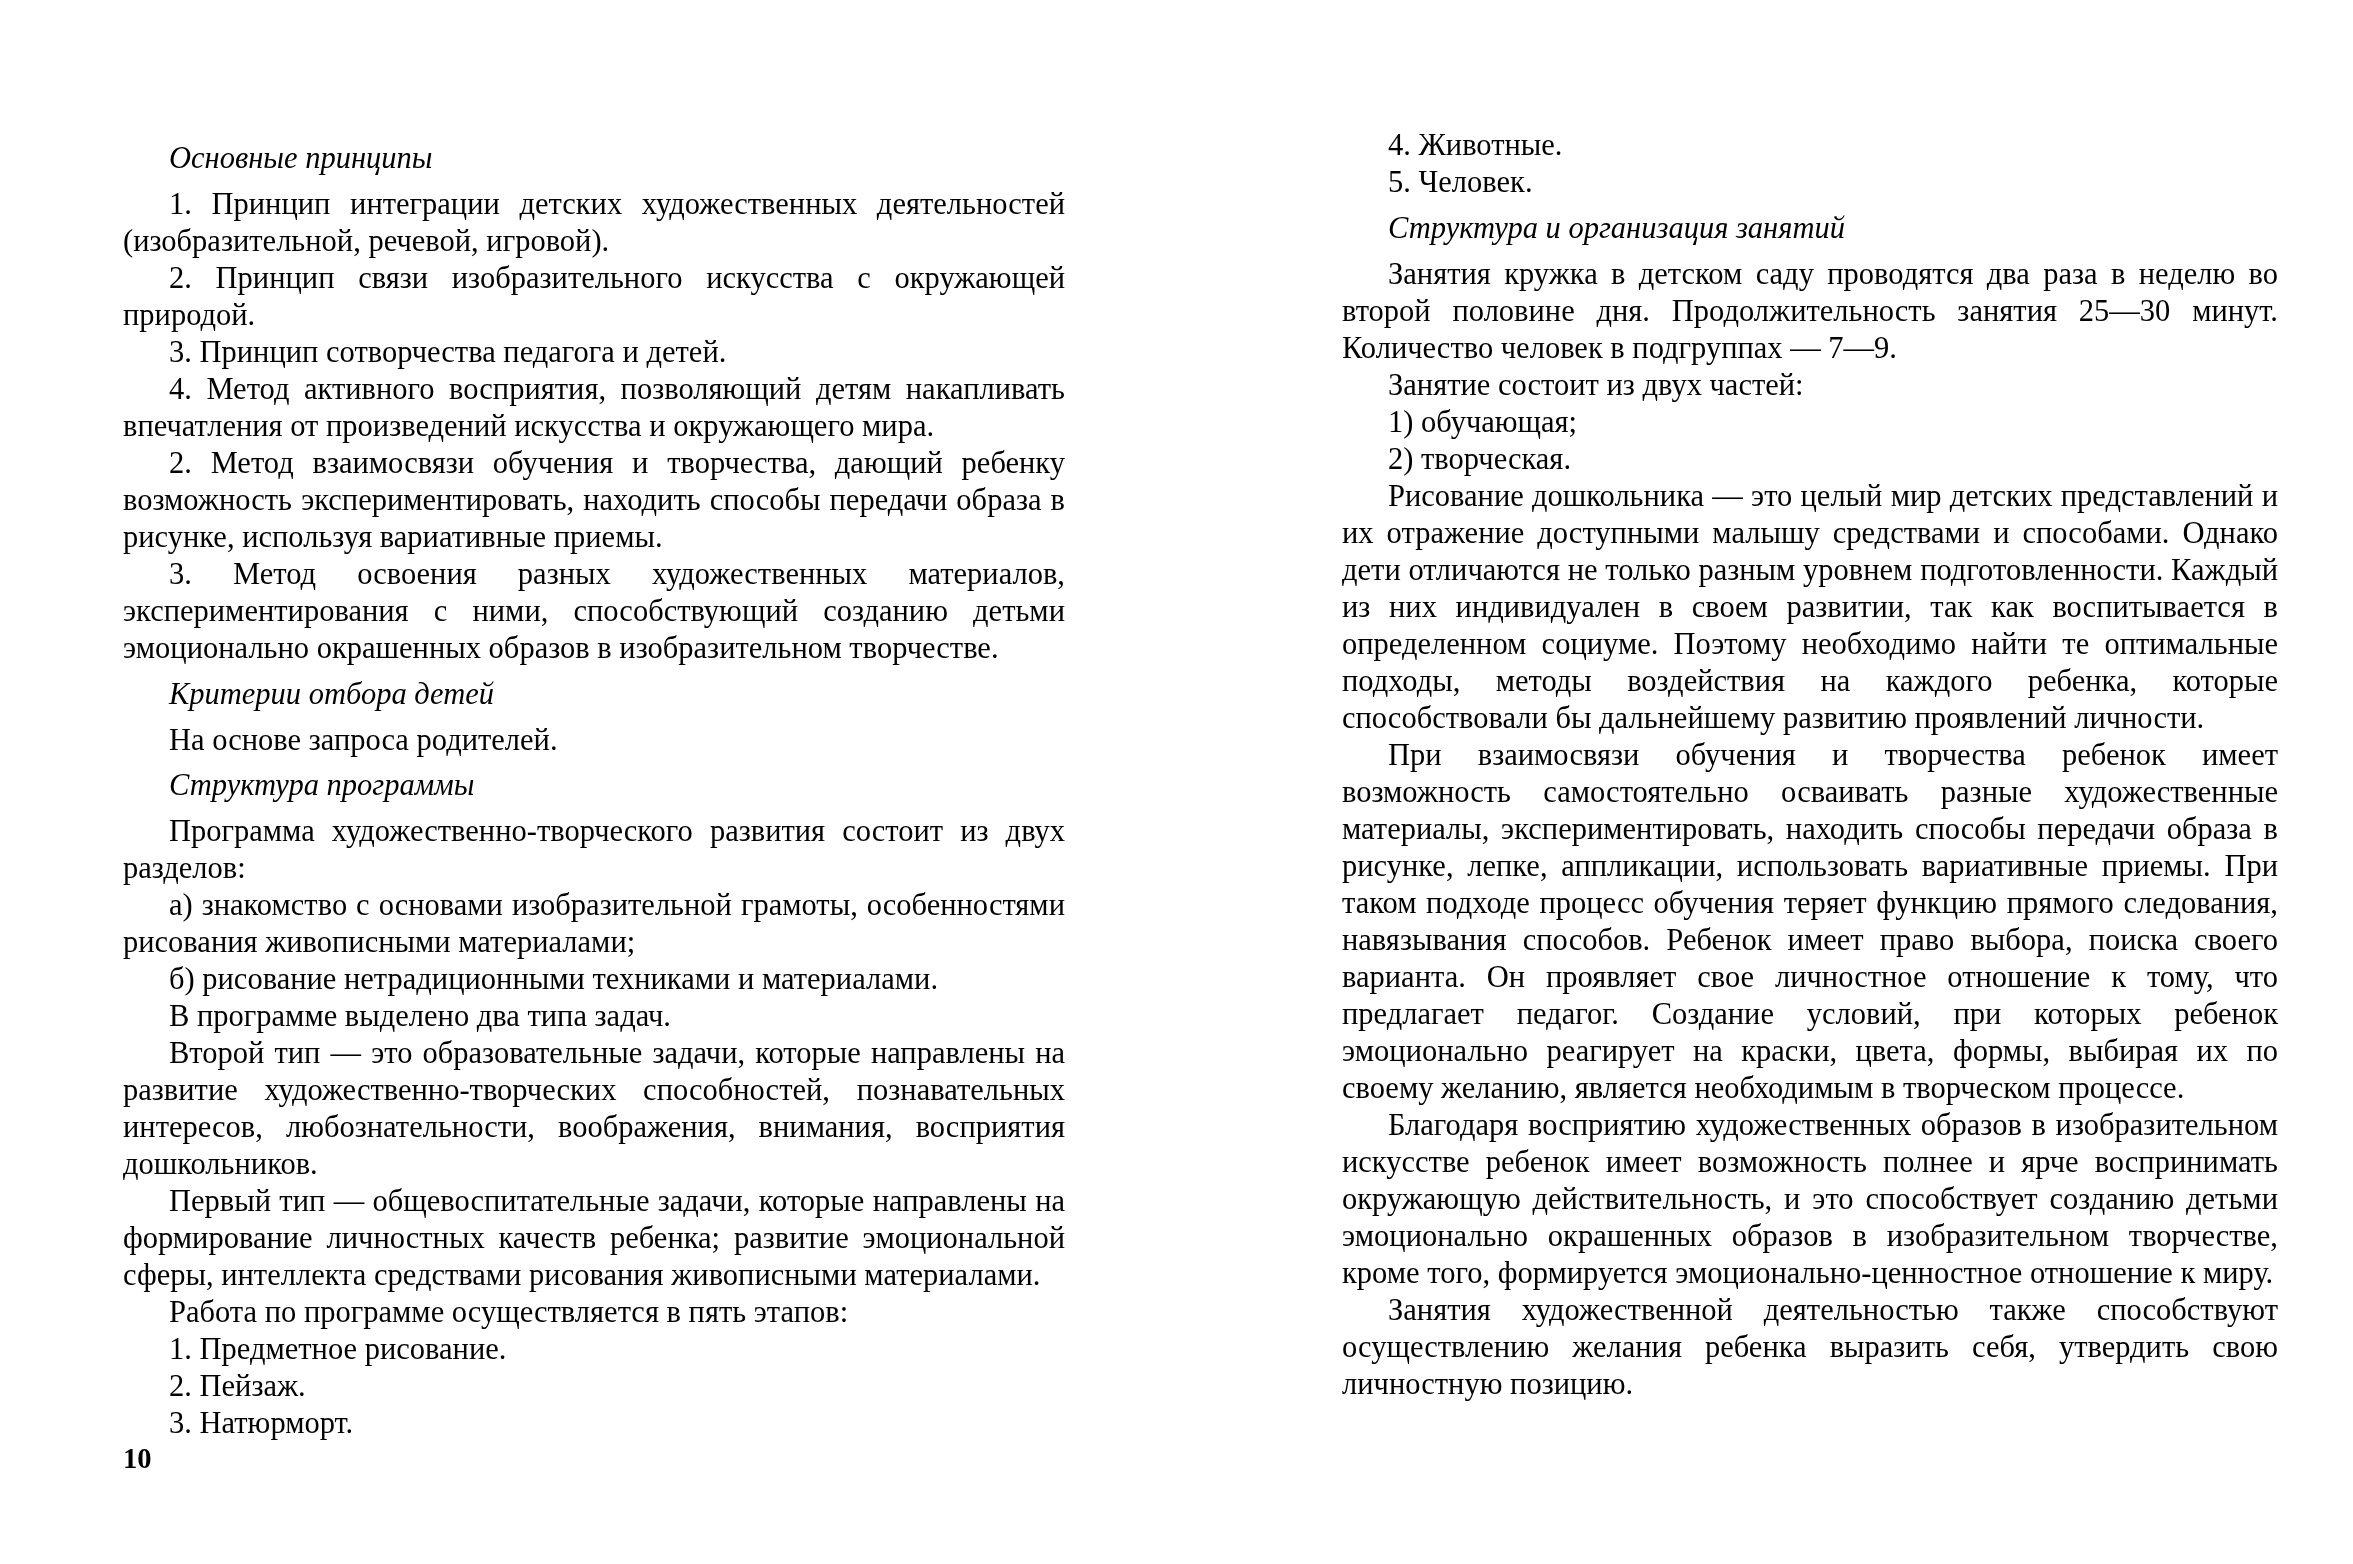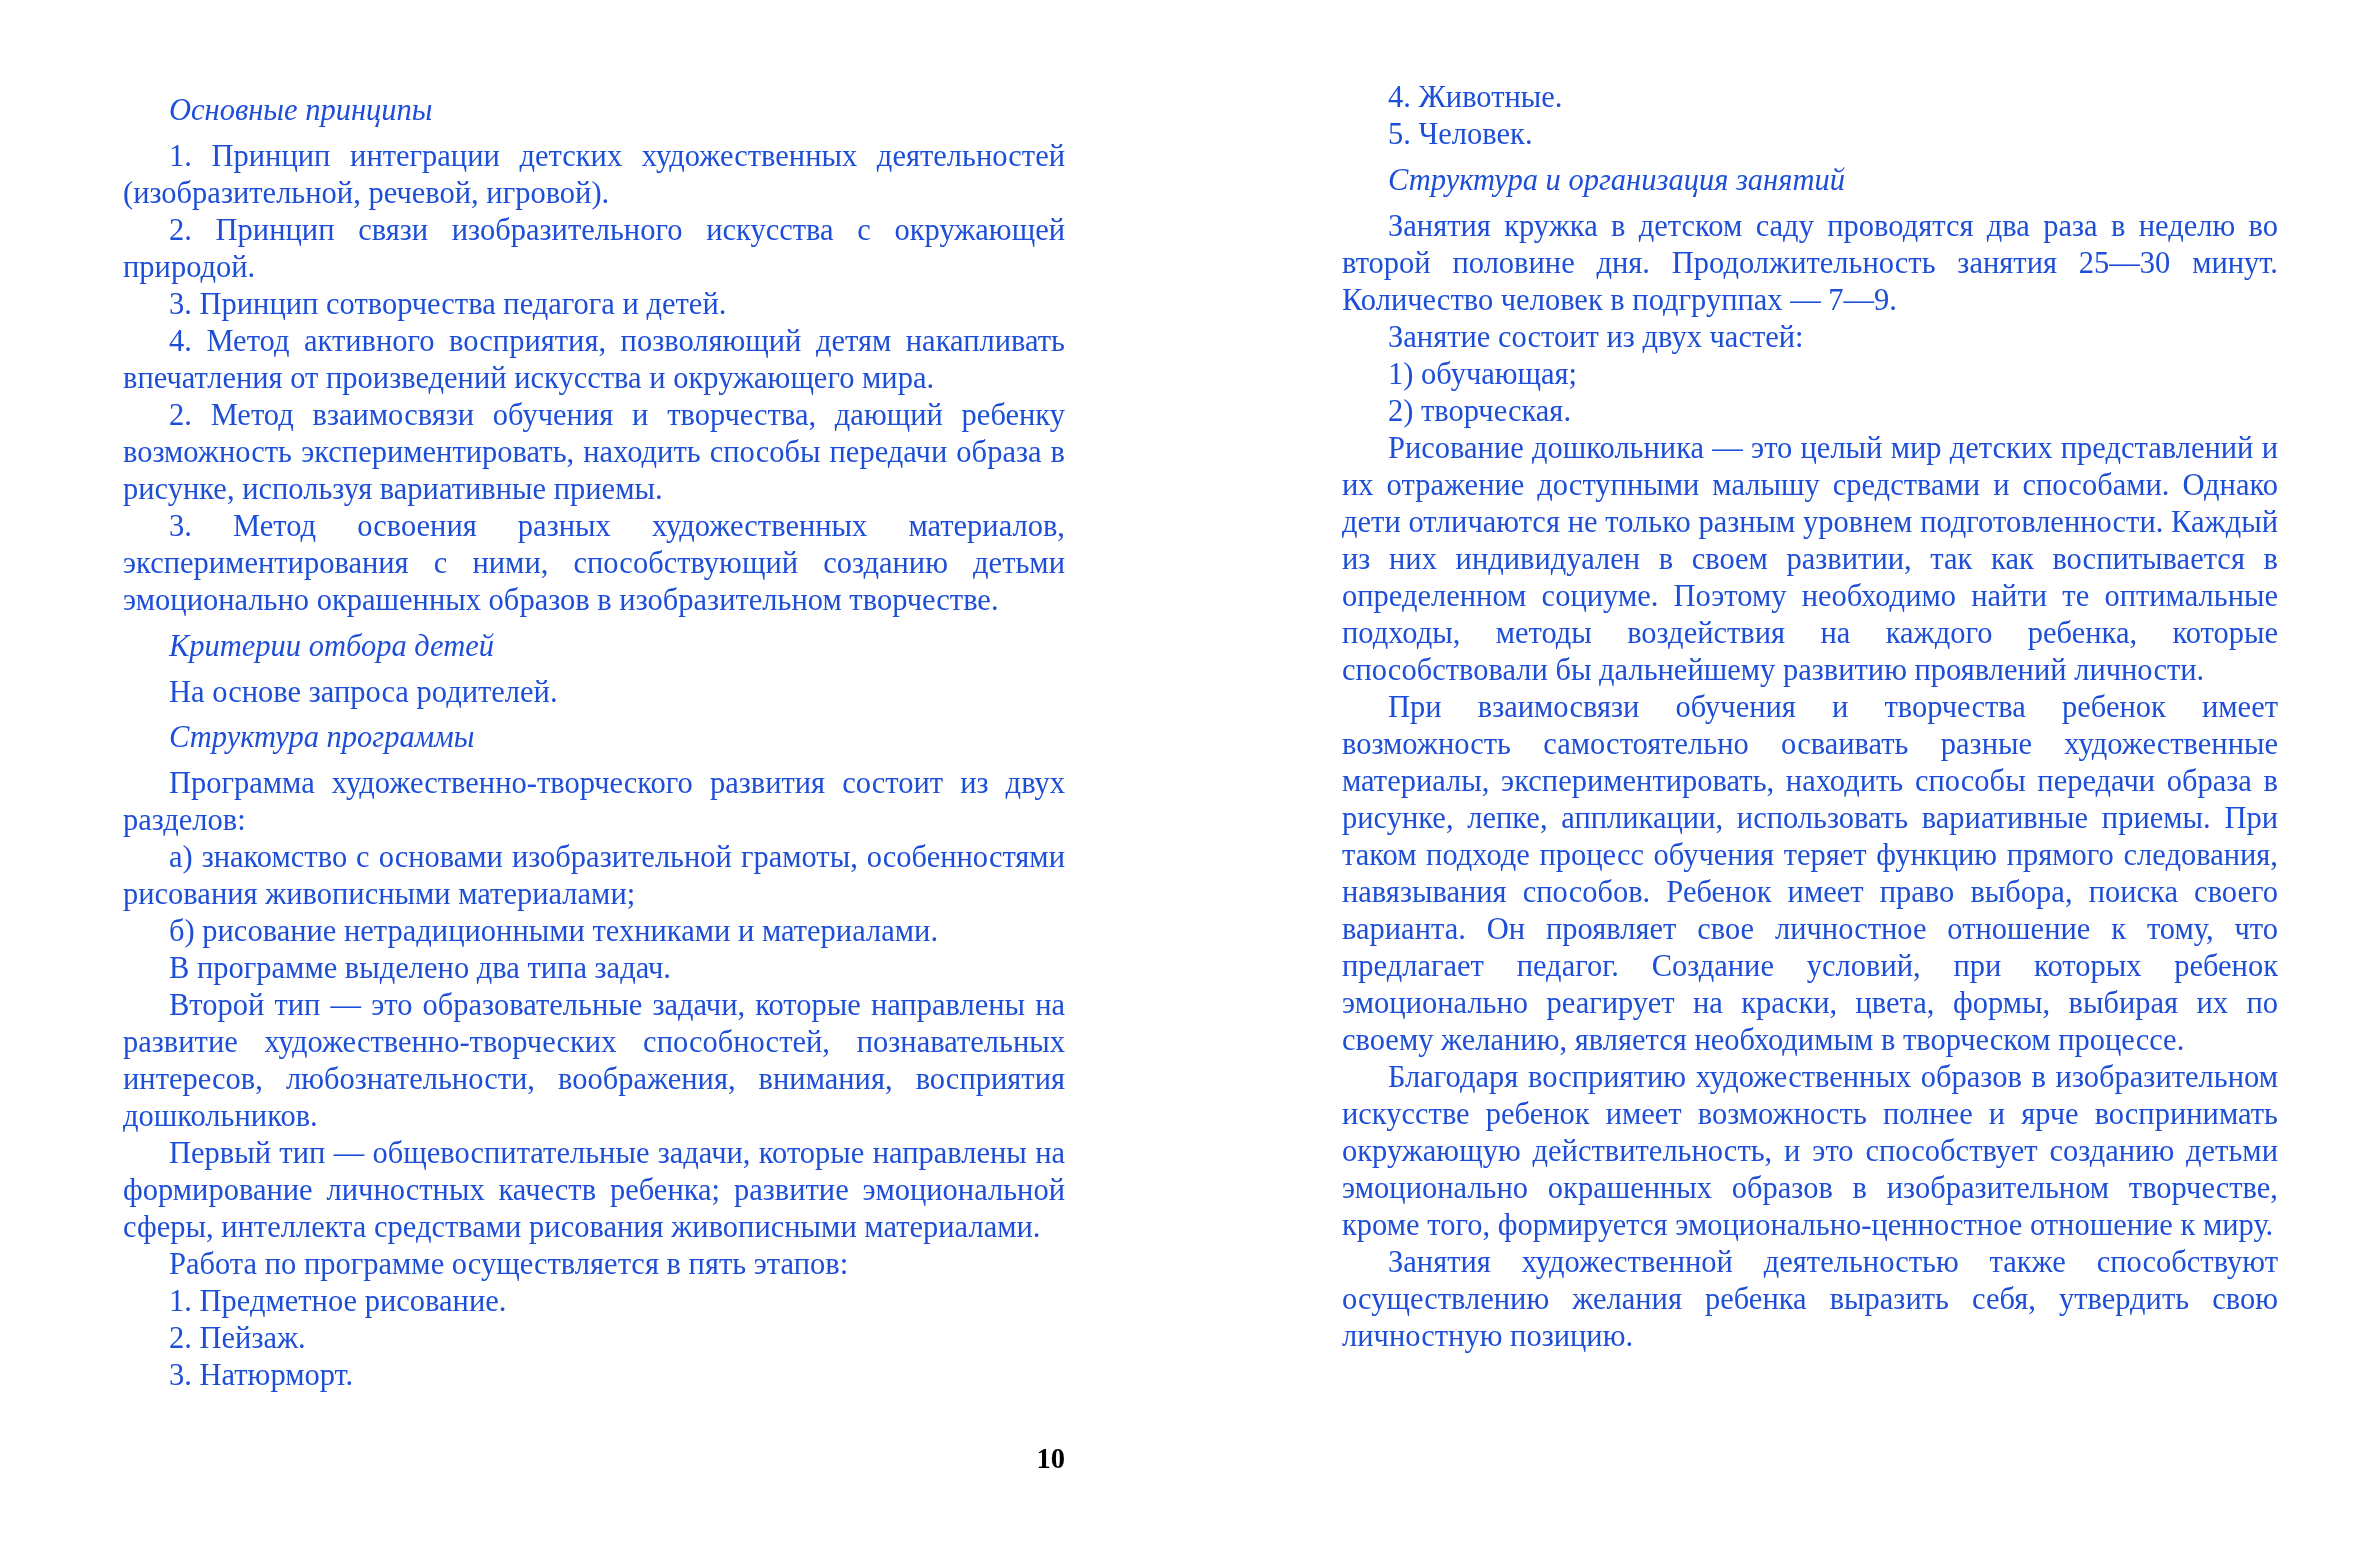--- a/index.html
+++ b/index.html
@@ -10,21 +10,22 @@
     position: relative;
     overflow: hidden;
     font-family: "Liberation Serif", "DejaVu Serif", serif;
     color: #000000;
   }
   .page-col {
     position: absolute;
     text-align: justify;
     font-size: 30.5px;
     line-height: 37px;
-    color: #1d4ed8;
+    color: #000000;
+    margin-top: 48px;
   }
   #left-col  { left: 123px;  top: 83px; width: 942px; }
   #right-col { left: 1342px; top: 79px; width: 936px; }
   .para {
     margin: 0;
     text-indent: 46px;
     text-align: justify;
   }
   .heading {
     margin: 8.9px 0 8.9px 0;
@@ -33,21 +34,21 @@
     font-size: 30.5px;
     line-height: 37px;
     text-indent: 46px;
     text-align: left;
   }
   .page-number {
     position: absolute;
     left: 123px;
     top: 1440px;
     width: 942px;
-    text-align: right;
+    text-align: left;
     font-weight: bold;
     font-size: 28.6px;
     line-height: 37px;
   }
 </style>
 </head>
 <body>
 
 <div id="left-col" class="page-col">
   <h3 class="heading">Основные принципы</h3>

